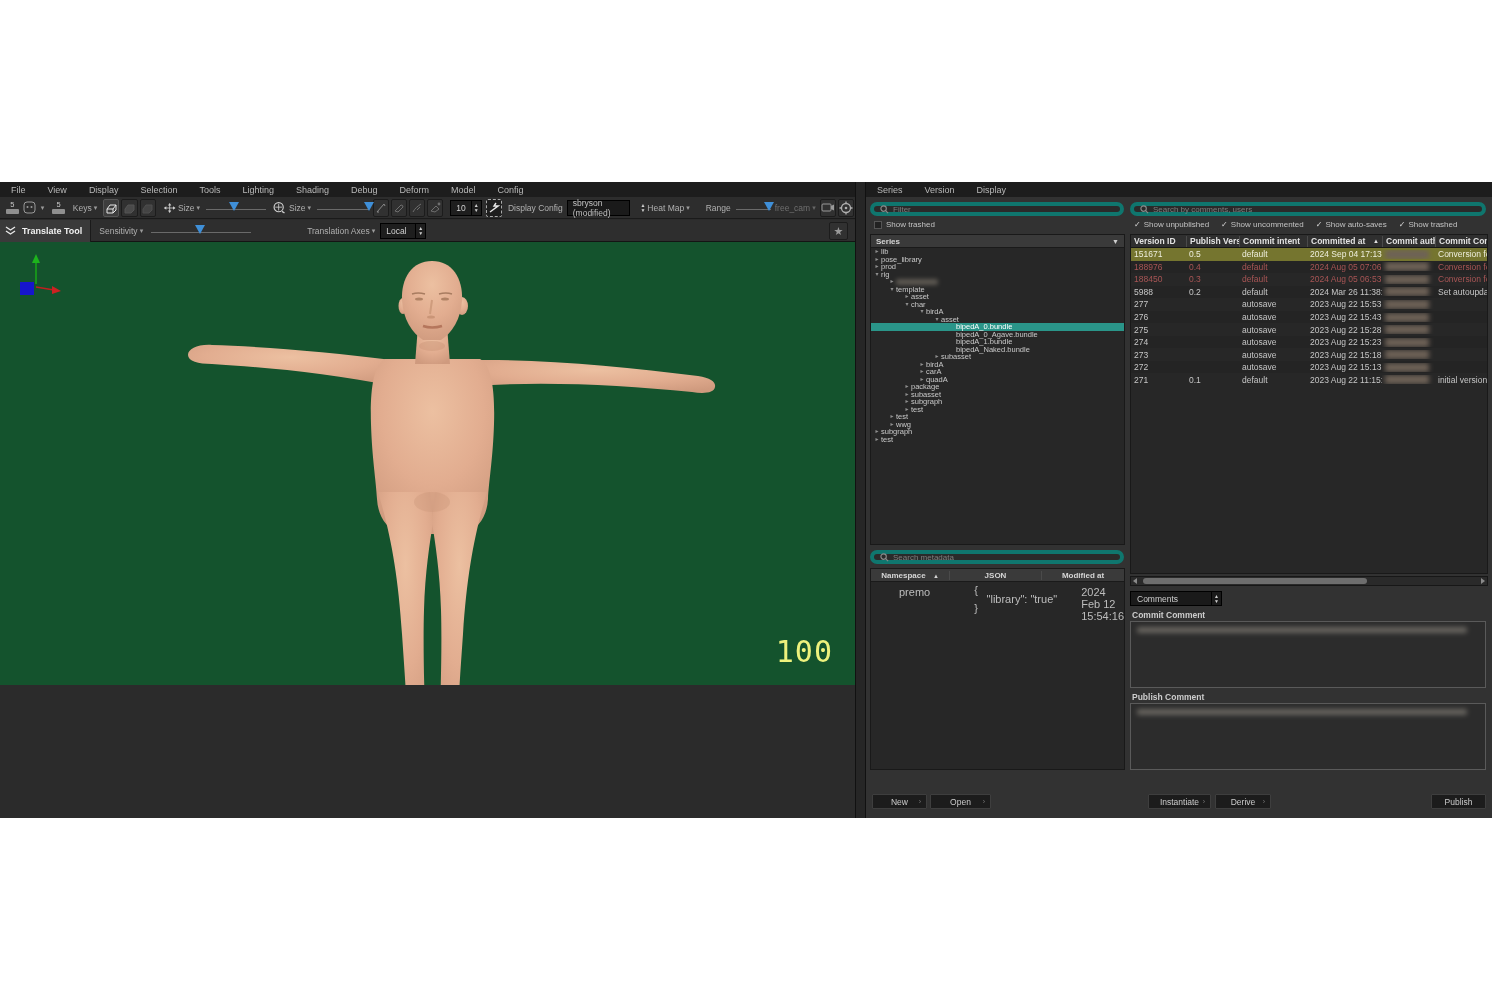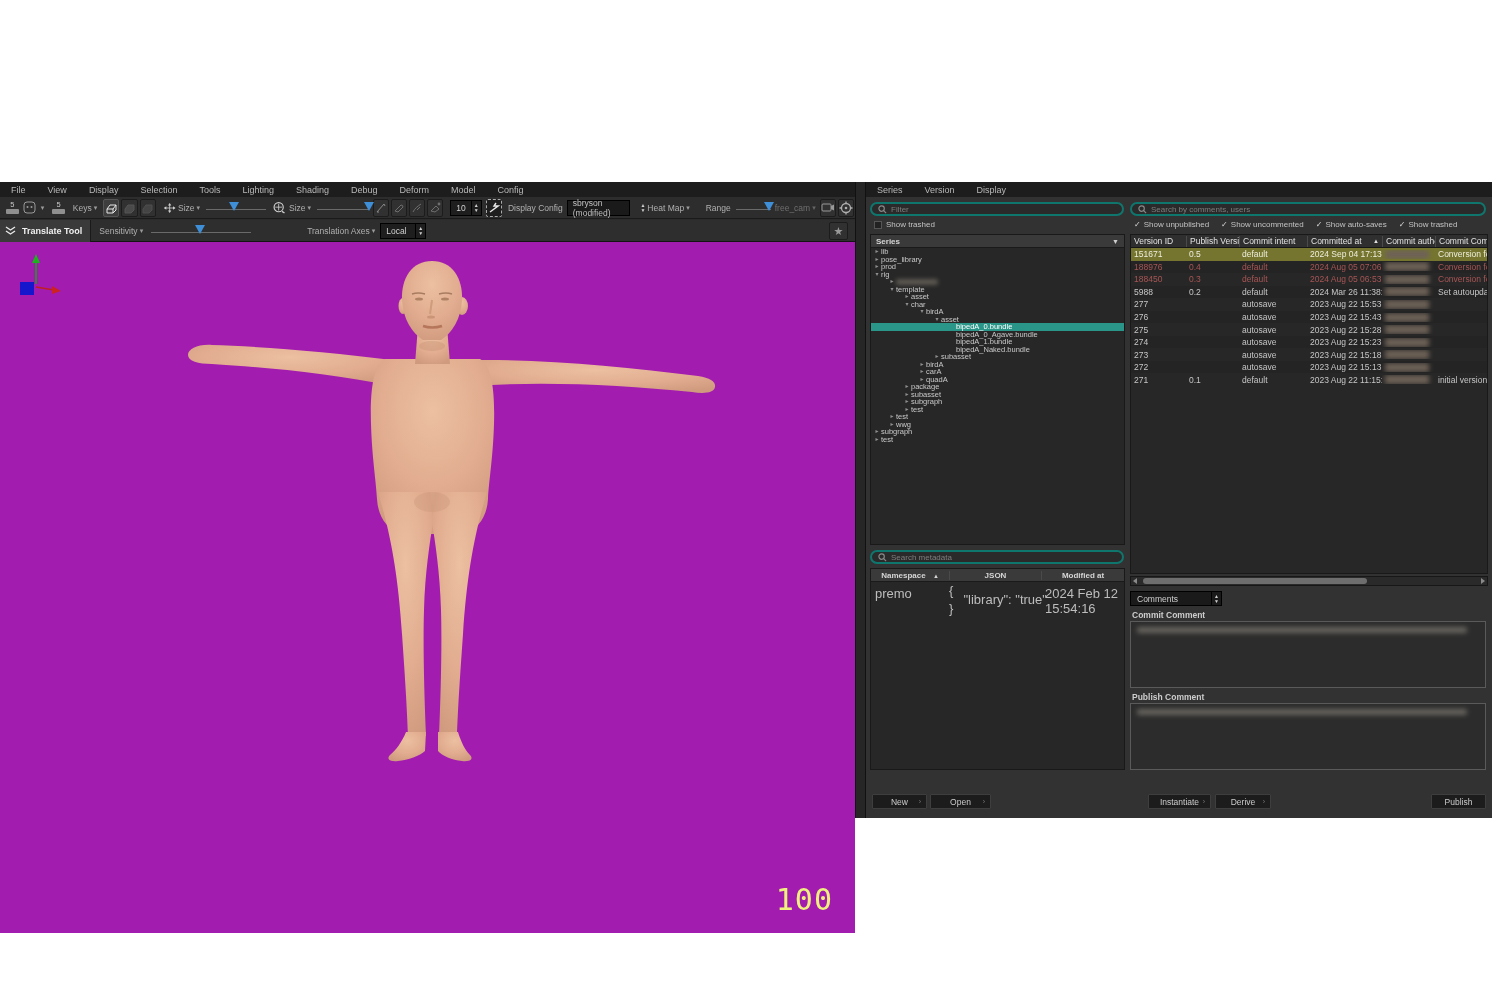--- a/index.html
+++ b/index.html
@@ -26,56 +26,56 @@
   .spinbox { display:flex; align-items:center; background:#1e1e1e; border:1px solid #000; height:16px; }
   .spinbox .val { color:#d0d0d0; font-size:8.5px; padding:0 5px; }
   .spin-arrows { display:flex; flex-direction:column; justify-content:center; line-height:4px; padding:0 2px; border-left:1px solid #000; height:100%; }
   .spin-arrows span { color:#cfcfcf; font-size:5px; line-height:4.5px; }
   .text-input { background:#1a1a1a; border:1px solid #000; color:#c0c0c0; font-size:8.5px; height:16px; display:flex; align-items:center; padding:0 5px; }
 
   .tool-options { position:absolute; left:0; top:38px; width:855px; height:22px; background:#2e2e2e; border-bottom:1px solid #141414; display:flex; align-items:center; }
   .tool-name-seg { display:flex; align-items:center; background:#3a3a3a; height:22px; padding:0 8px 0 4px; border-right:1px solid #1a1a1a; }
   .tool-name { color:#f0f0f0; font-size:9px; font-weight:bold; margin-left:5px; }
 
-  .viewport { position:absolute; left:0; top:60px; width:855px; height:691px; background:#a21caf; overflow:hidden;padding-left:12px; }
+  .viewport { position:absolute; left:0; top:60px; width:855px; height:443px; background:#14532d; overflow:hidden;padding-left:12px; }
   .frame-counter { position:absolute; right:22px; bottom:16px; color:#eef27d; font-family:"DejaVu Sans Mono", monospace; font-size:30px; letter-spacing:1px; }
 
   
   .pane-divider { position:absolute; left:855px; top:0; width:11px; height:636px; background:#262626; border-left:1px solid #111; border-right:1px solid #111; }
 
   
   .right-pane { position:absolute; left:866px; top:0; width:626px; height:636px; background:#323232; }
   .r-menubar { position:absolute; left:0; top:0; right:0; height:15px; background:#1d1d1d; display:flex; align-items:center; }
 
-  .search-field { position:absolute; height:14px; background:#2a2a2a; border:2px solid #0f766e; border-radius:8px; display:flex; align-items:center; padding:0 6px; gap:4px; }
+  .search-field { position:absolute; height:14px; background:#2a2a2a; border:4px solid #0f766e; border-radius:8px; display:flex; align-items:center; padding:0 6px; gap:4px; }
   .search-ph { color:#7e7e7e; font-size:8px; }
 
   .chk-row { position:absolute; display:flex; align-items:center; gap:4px; }
   .chk-box { width:8px; height:8px; background:#222; border:1px solid #555; display:inline-flex; align-items:center; justify-content:center; }
   .chk-mark { color:#d8d8d8; font-size:8px; line-height:8px; }
   .chk-label { color:#c2c2c2; font-size:8px; margin-right:8px; }
 
   .panel { position:absolute; background:#272727; border:1px solid #191919; }
   .panel-header { background:#3a3a3a; border-bottom:1px solid #1a1a1a; color:#d5d5d5; font-size:8px; font-weight:bold; display:flex; align-items:center; padding:0 5px; }
 
   
   .tree-rows { position:absolute; left:0; right:0; top:13px; bottom:0; overflow:hidden; }
   .tree-row { height:7.5px; display:flex; align-items:center; color:#c9c9c9; font-size:7.5px; line-height:7.5px; white-space:nowrap; }
   .tree-row .tw { width:8px; color:#8f8f8f; font-size:6px; text-align:center; flex:none; }
   .tree-row.selected { background:#2a9589; color:#fff; }
   .redact { background:#8a8276; filter:blur(2px); border-radius:2px; opacity:.55; }
 
   
   .meta-head { display:flex; background:#3a3a3a; border-bottom:1px solid #1a1a1a; height:13px; align-items:center; }
   .meta-head > div { color:#d5d5d5; font-size:8px; font-weight:bold; text-align:center; }
-  .meta-cell { color:#bdbdbd; font-size:13px; }
+  .meta-cell { color:#bdbdbd; font-size:11px;margin-left:24px; }
 
   
   .vt-head { display:flex; background:#2f2f2f; border-bottom:1px solid #161616; height:13px; align-items:center; }
-  .vt-head > div { color:#e2e2e2; font-size:8.5px; font-weight:normal; padding:0 3px; border-left:1px solid #4a4a4a; overflow:hidden; white-space:nowrap; height:11px; display:flex; align-items:center; }
+  .vt-head > div { color:#e2e2e2; font-size:8.5px; font-weight:bold; padding:0 3px; border-left:1px solid #4a4a4a; overflow:hidden; white-space:nowrap; height:11px; display:flex; align-items:center; }
   .vt-head > div:first-child { border-left:none; }
   .vt-row { display:flex; height:12.55px; align-items:center; color:#c6c6c6; font-size:8.5px; white-space:nowrap; }
   .vt-row:nth-child(even) { background:#242424; }
   .vt-row.selected { background:#75752f; color:#eeeedd; }
   .vt-row.deleted { color:#a85555; }
   .vt-cell { padding:0 3px; overflow:hidden; flex:none; }
   .author-blur { width:44px; height:9px; background:#6e6257; filter:blur(2.5px); border-radius:1px; }
 
   .hscroll { position:absolute; height:10px; background:#2a2a2a; border:1px solid #171717; display:flex; align-items:center; }
   .hs-thumb { height:6px; background:#6e6e6e; border-radius:3px; margin-left:6px; }

